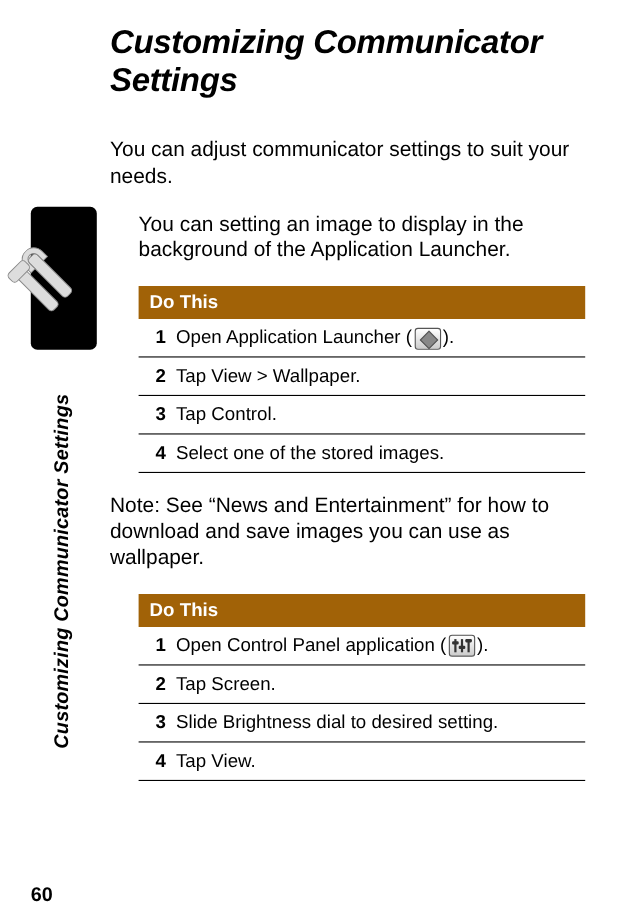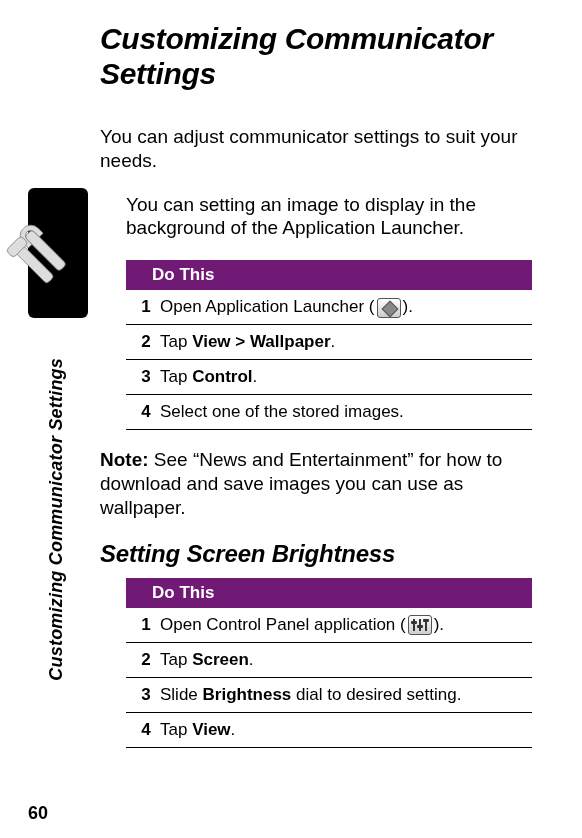--- a/index.html
+++ b/index.html
@@ -58,43 +58,43 @@
     margin-bottom: 10px;
     letter-spacing: -0.2px;
   }
   .indent { margin-left: 26px; }
   table.steps {
     width: 100%;
     border-collapse: collapse;
     margin: 10px 0 18px 0;
   }
   table.steps thead th {
-    background: #701a75;
+    background: #a16207;
     color: #fff;
     font-weight: bold;
     text-align: left;
-    padding: 5px 26px;
+    padding: 5px 10px;
     font-size: 17px;
   }
   table.steps tbody td {
     border-bottom: 1px solid #000;
     padding: 6px 6px 6px 0;
     vertical-align: middle;
     font-size: 17px;
     line-height: 1.3;
   }
   table.steps tbody tr:last-child td { border-bottom: 1px solid #000; }
   table.steps tbody td.num {
     width: 34px;
     text-align: center;
     font-weight: bold;
     padding-left: 10px;
     padding-right: 4px;
   }
-  .bold { font-weight: bold; }
+  .bold { font-weight: normal; }
   .inline-icon {
     display: inline-block;
     vertical-align: middle;
     width: 24px;
     height: 20px;
     border: 1px solid #555;
     border-radius: 3px;
     background: linear-gradient(#fff,#ccc);
     position: relative;
     margin: 0 2px;
@@ -177,21 +177,20 @@
           <tr>
             <td class="num">4</td>
             <td><span>Select one of the stored images.</span></td>
           </tr>
         </tbody>
       </table>
     </div>
 
     <div class="body-text"><span class="bold">Note:</span><span> See “News and Entertainment” for how to download and save images you can use as wallpaper.</span></div>
 
-    <div class="h2">Setting Screen Brightness</div>
 
     <div class="indent">
       <table class="steps">
         <thead>
           <tr>
               <th colspan="2">Do This</th>
             </tr>
         </thead>
         <tbody>
           <tr>

